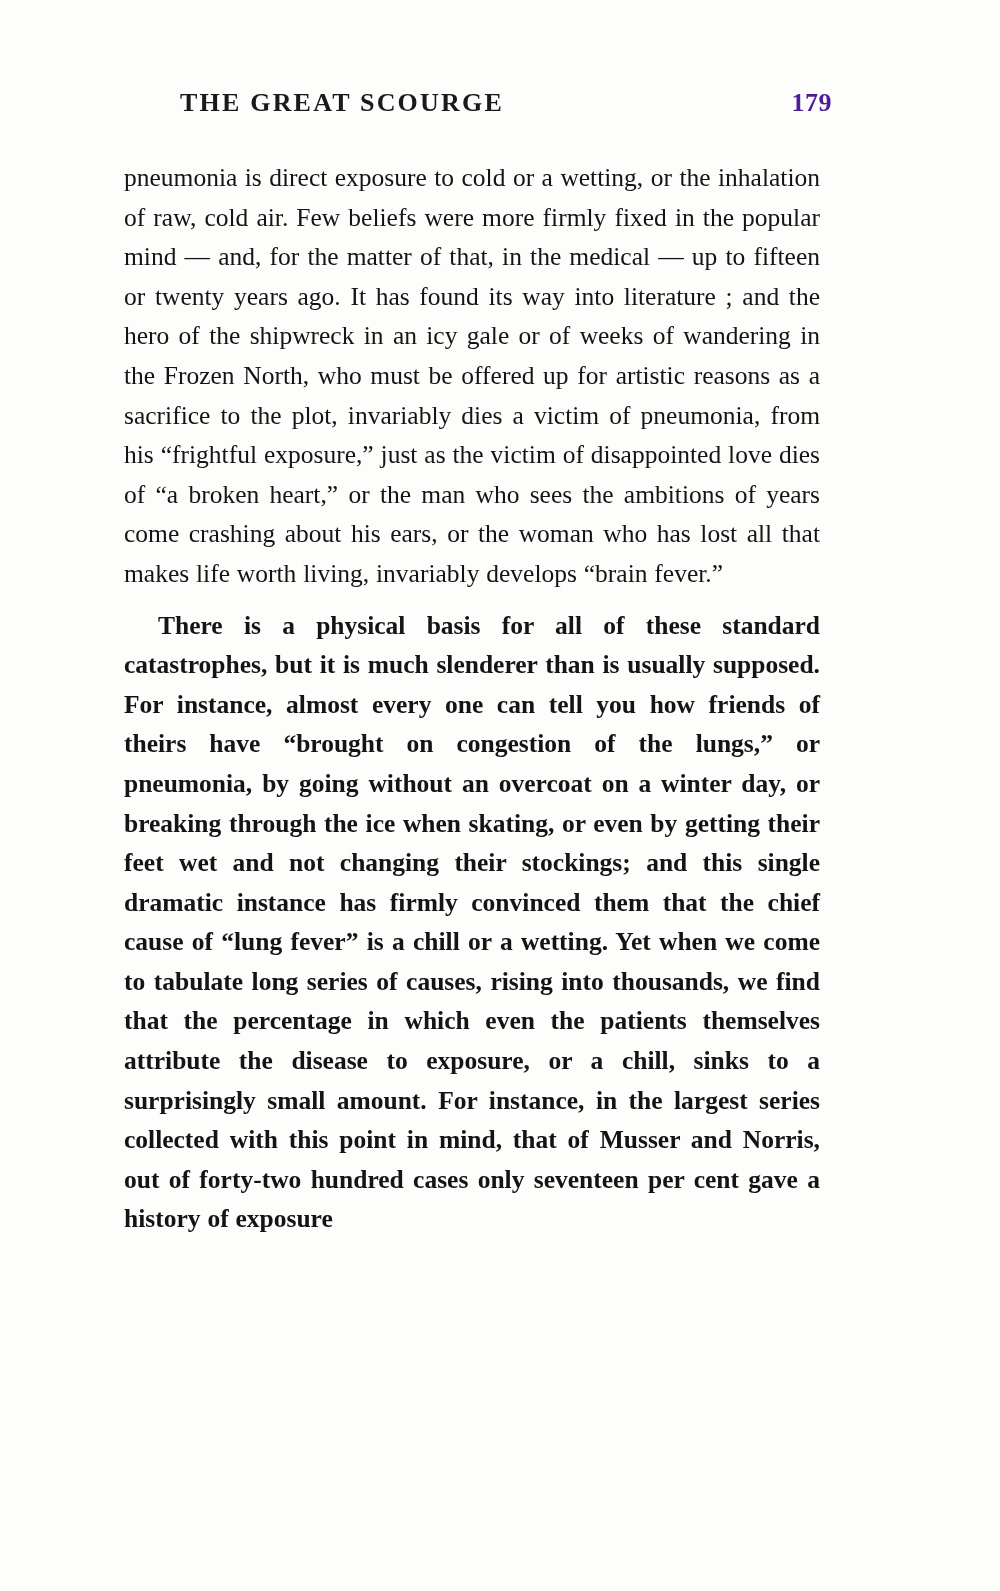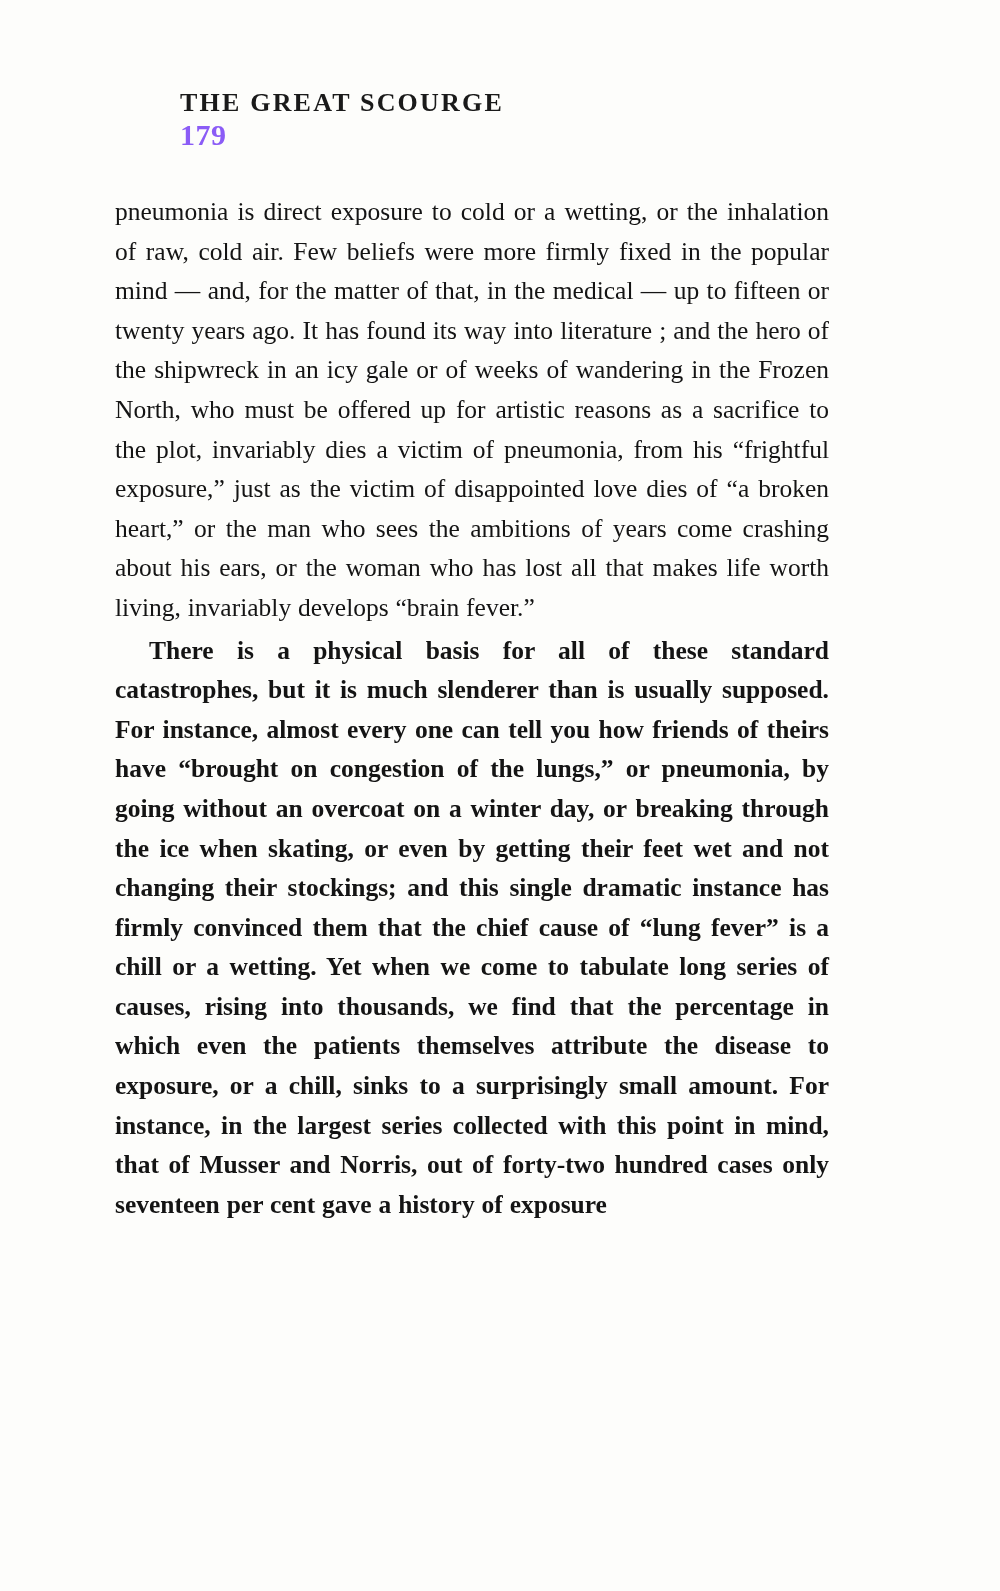--- a/index.html
+++ b/index.html
@@ -19,43 +19,42 @@
     position: absolute;
     left: 112px;
     top: 88px;
     width: 720px;
   }
   .running-head {
     display: flex;
     align-items: baseline;
     justify-content: space-between;
     margin-bottom: 40px;
-    flex-direction: column;
   }
   .running-head .title {
     font-family: "Liberation Serif", serif;
     font-size: 26px;
     font-weight: bold;
     letter-spacing: 2.2px;
     color: #1a1a1a;
     margin-left: 68px;
   }
   .running-head .folio {
     font-family: "Liberation Serif", serif;
-    font-size: 30px;
+    font-size: 26px;
     font-weight: bold;
-    color: #8b5cf6;
+    color: #4c1d95;
     letter-spacing: 0.5px;
   }
   .body-text p {
     font-family: "Liberation Serif", serif;
     font-size: 25.5px;
     line-height: 39.6px;
     color: #141414;
-    margin: 3px;
+    margin: 12px;
     text-align: justify;
     text-justify: inter-word;
     -webkit-hyphens: none;
     hyphens: none;
     word-spacing: 0.5px;
   }
   .body-text p.indent {
     text-indent: 34px;
     font-weight: bold;
   }

